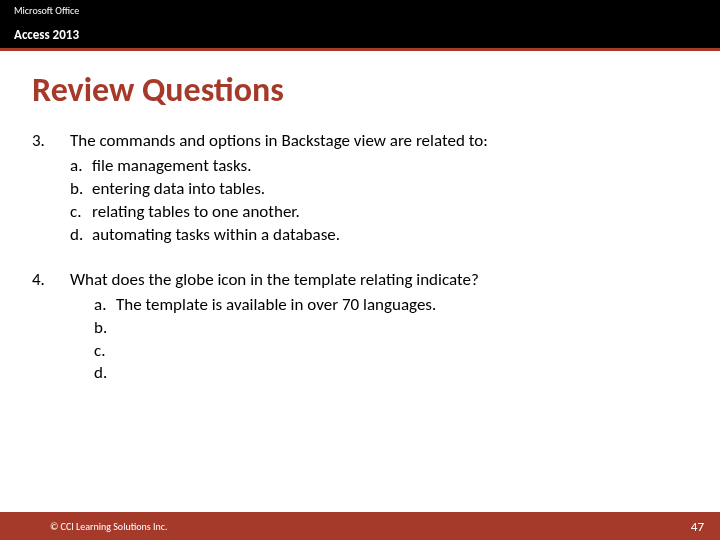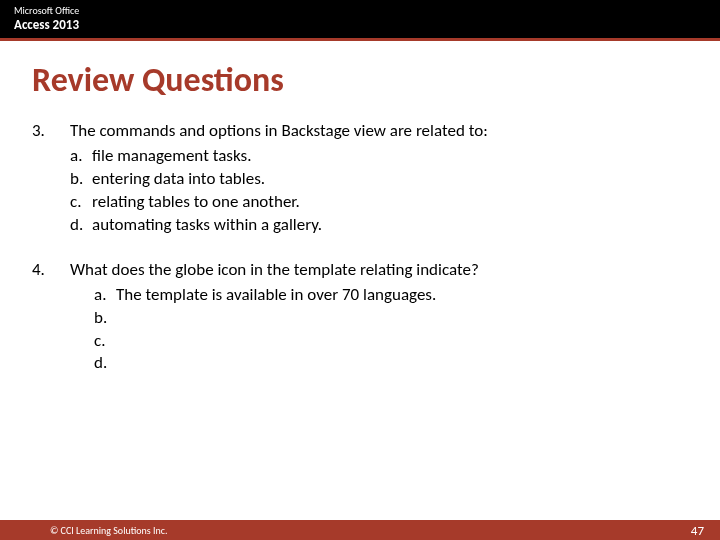--- a/index.html
+++ b/index.html
@@ -17,21 +17,21 @@
       padding: 4px 8px 6px 14px;
       border-bottom: 3px solid #a63a2a;
     }
     .header-small {
       font-size: 10px;
       font-weight: normal;
     }
     .header-bold {
       font-size: 13px;
       font-weight: bold;
-      margin-top: 0;
+      margin-top: 10px;
     }
     .title {
       color: #a63a2a;
       font-size: 34px;
       font-weight: bold;
       margin: 18px 0 20px 32px;
     }
     .content {
       padding: 0 32px;
     }
@@ -62,21 +62,21 @@
     .q4 .q-opt-wrap {
       margin-left: 24px;
     }
     .footer-bar {
       position: absolute;
       bottom: 0;
       left: 0;
       right: 0;
       background: #a63a2a;
       color: #fff;
-      height: 20px;
+      height: 28px;
       display: flex;
       justify-content: space-between;
       align-items: center;
       padding: 0 16px 0 50px;
       font-size: 10px;
     }
     .page-num {
       font-size: 13px;
       text-align: right;
     }
@@ -105,21 +105,21 @@
         <div class="q-opt">
           <span class="letter">b.</span>
           <span>entering data into tables.</span>
         </div>
         <div class="q-opt">
           <span class="letter">c.</span>
           <span>relating tables to one another.</span>
         </div>
         <div class="q-opt">
           <span class="letter">d.</span>
-          <span>automating tasks within a gallery.</span>
+          <span>automating tasks within a database.</span>
         </div>
       </div>
     </div>
   </div>
 
   <div class="q-block q4">
     <div class="q-num">4.</div>
     <div class="q-body">
       <div>What does the globe icon in the template relating indicate?</div>
       <div class="q-opt-wrap">

